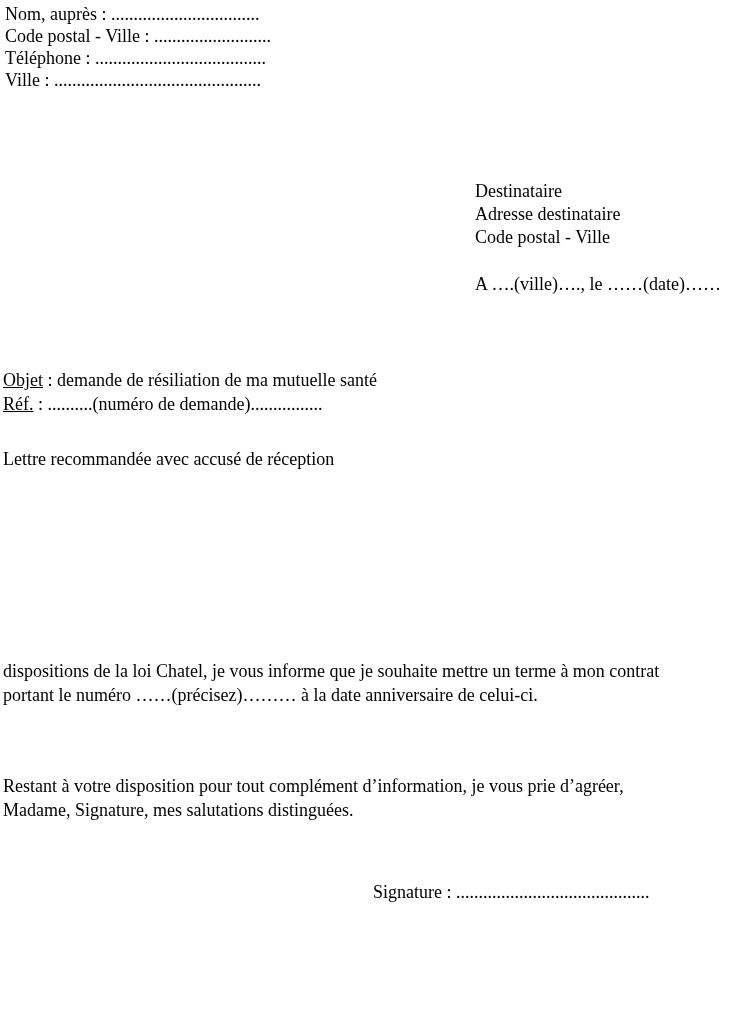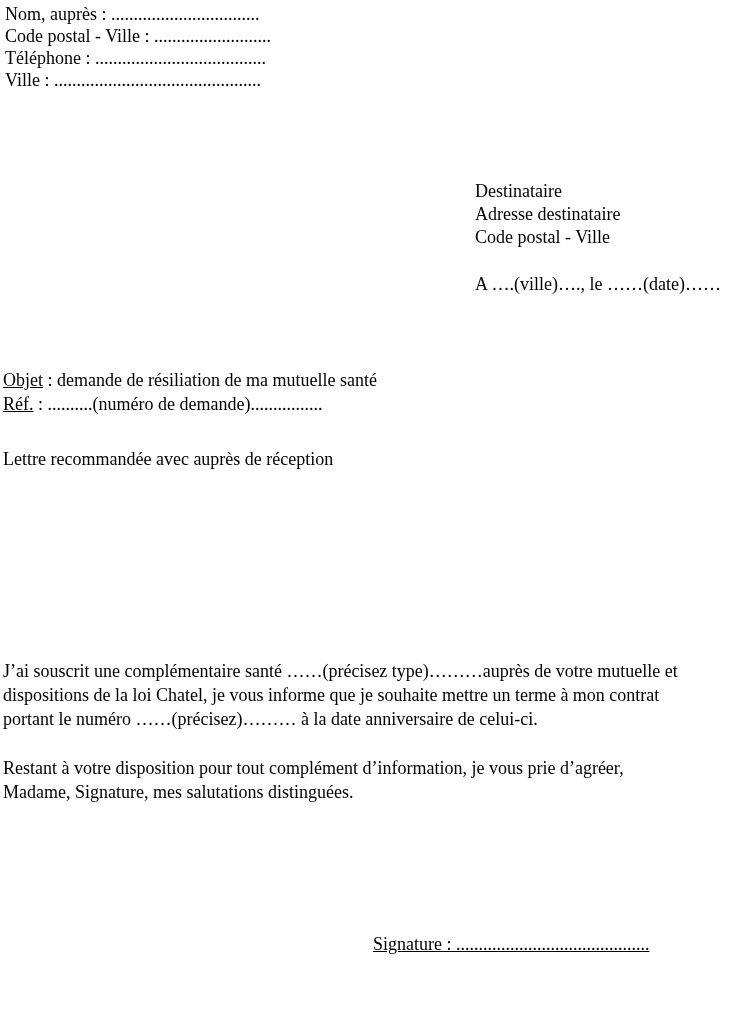--- a/index.html
+++ b/index.html
@@ -28,22 +28,22 @@
   .lh24 .line { line-height: 24px; }
   .underline { text-decoration: underline; }
 
   .sender-block   { top: 3px;   left: 5px; }
   .recipient-block{ top: 180px; left: 475px; }
   .place-date     { top: 274px; left: 475px; }
   .subject-block  { top: 352px; left: 3px; margin-top: 16px; }
   .registered     { top: 449px; left: 3px; }
   .salutation     { top: 606px; left: 3px; }
   .paragraph-1    { top: 659px; left: 3px; }
-  .paragraph-2    { top: 756px; left: 3px; }
-  .signature      { top: 934px; left: 373px; text-decoration: underline; }
+  .paragraph-2    { top: 774px; left: 3px; }
+  .signature      { top: 882px; left: 373px; }
 </style>
 </head>
 <body>
 
 <div class="page">
 
   <div class="block sender-block lh22">
     <div class="line">Nom, auprès : .................................</div>
     <div class="line">Code postal - Ville : ..........................</div>
     <div class="line">Téléphone : ......................................</div>
@@ -59,26 +59,25 @@
     <div class="line">Adresse destinataire</div>
     <div class="line">Code postal - Ville</div>
   </div>
 
   <div class="block subject-block lh24">
     <div class="line"><span class="underline">Objet</span><span> : demande de résiliation de ma mutuelle santé</span></div>
     <div class="line"><span class="underline">Réf.</span><span> : ..........(numéro de demande)................</span></div>
   </div>
 
   <div class="block registered">
-    <div class="line">Lettre recommandée avec auprès de réception</div>
+    <div class="line">Lettre recommandée avec accusé de réception</div>
   </div>
 
 
   <div class="block paragraph-1 lh24">
-    <div class="line">J’ai souscrit une complémentaire santé ……(précisez type)………auprès de votre mutuelle et</div>
     <div class="line">dispositions de la loi Chatel, je vous informe que je souhaite mettre un terme à mon contrat</div>
     <div class="line">portant le numéro ……(précisez)……… à la date anniversaire de celui-ci.</div>
   </div>
 
   <div class="block paragraph-2 lh24">
     <div class="line">Restant à votre disposition pour tout complément d’information, je vous prie d’agréer,</div>
     <div class="line">Madame, Signature, mes salutations distinguées.</div>
   </div>
 
   <div class="block signature">

